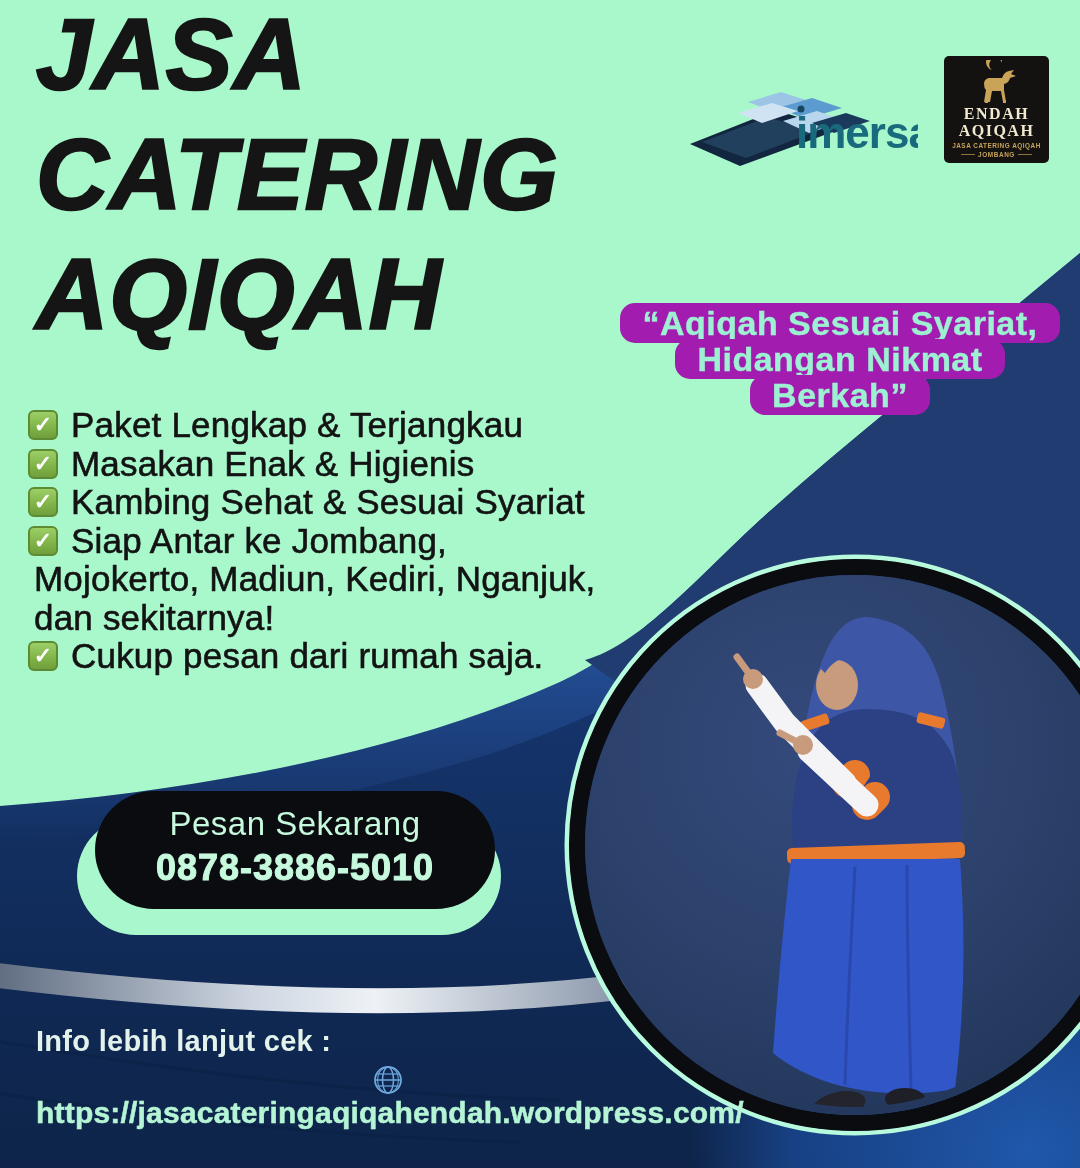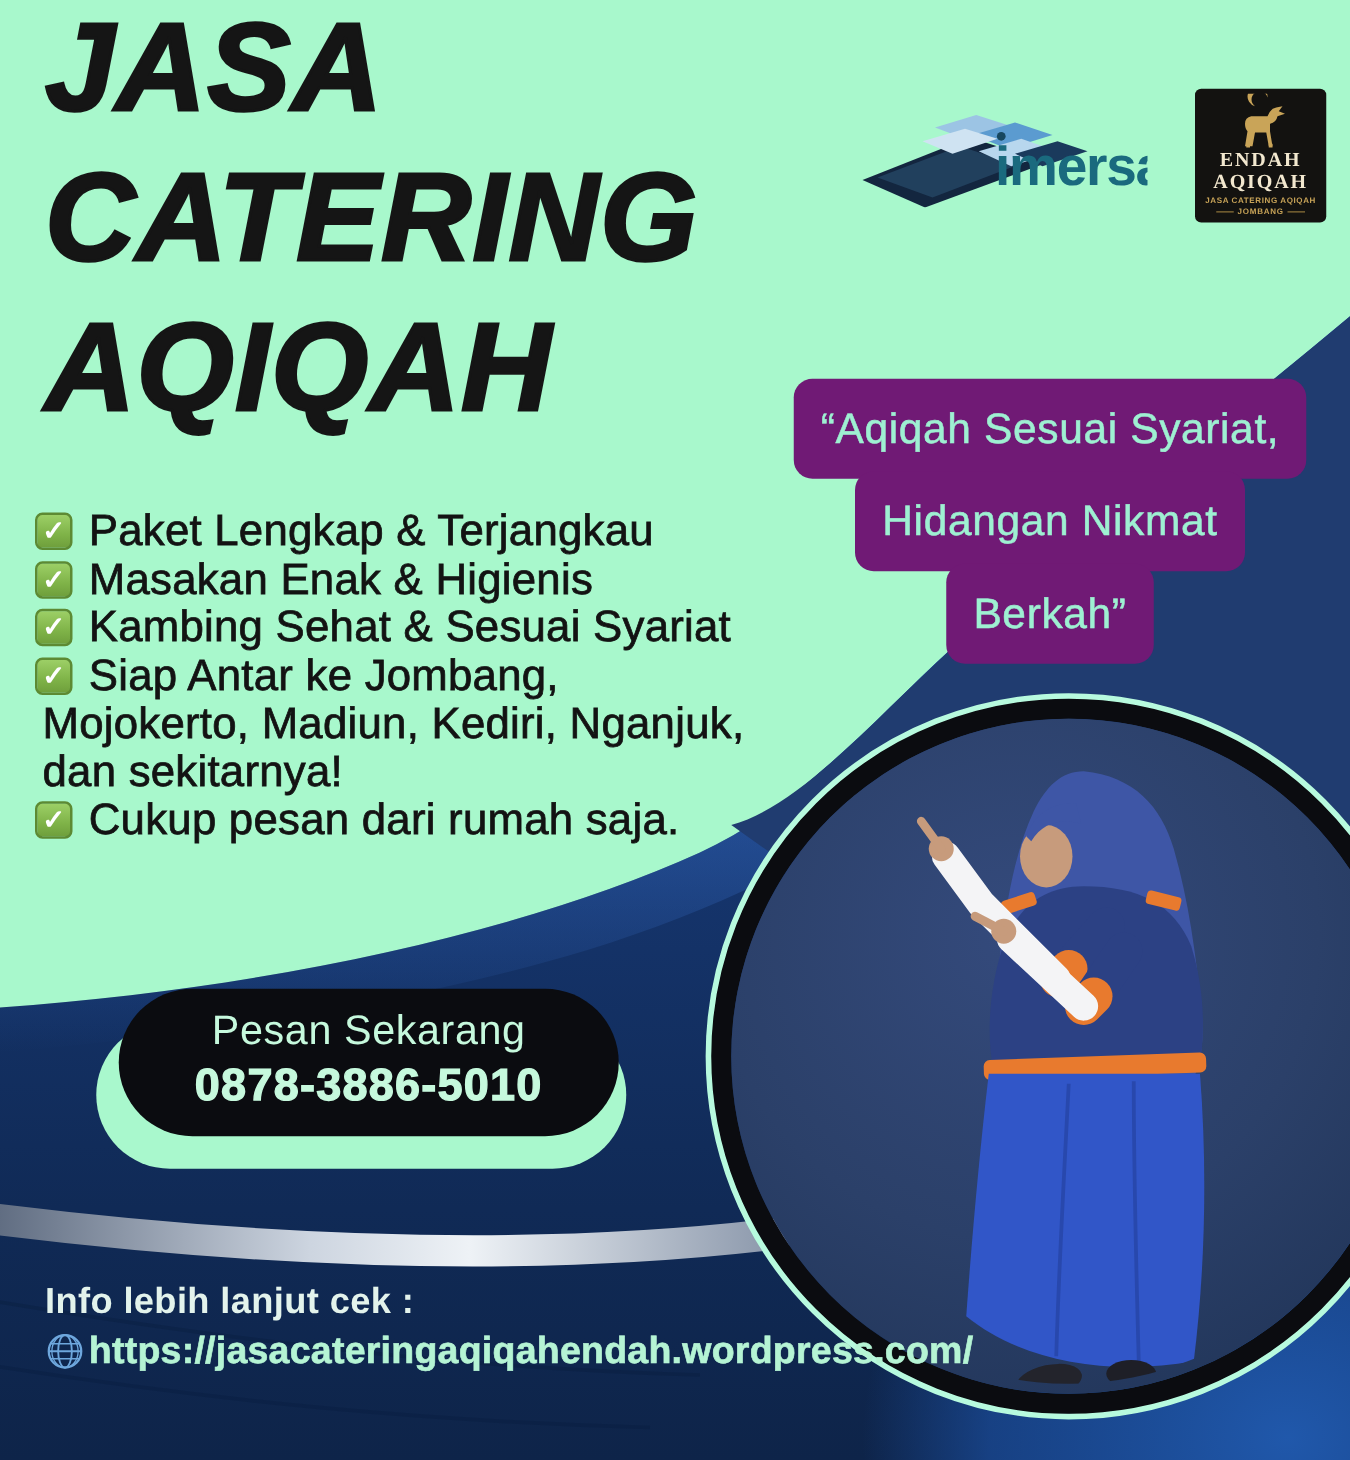--- a/index.html
+++ b/index.html
@@ -15,36 +15,36 @@
   .title-line{
     font-style:italic;font-weight:bold;font-size:100px;line-height:120px;
     letter-spacing:1px;-webkit-text-stroke:2.5px #151515;white-space:nowrap;
   }
 
   
   .imersa{position:absolute;left:688px;top:82px;width:230px;height:84px;}
 
   
   .badge{
-    position:absolute;left:944px;top:71px;width:105px;height:107px;
+    position:absolute;left:944px;top:56px;width:105px;height:107px;
     background:#131210;border-radius:5px;color:#f2e8cf;text-align:center;
-    display:flex;flex-direction:column;align-items:center;padding-top:4px;margin-left:12px;
+    display:flex;flex-direction:column;align-items:center;padding-top:4px;
   }
   .badge-mark{width:54px;height:46px;display:block;}
   .badge-line{font-family:"Liberation Serif",serif;font-weight:bold;font-size:16px;line-height:16.5px;letter-spacing:1.5px;}
   .badge-sub{font-size:6.4px;font-weight:bold;color:#c9a458;letter-spacing:.5px;margin-top:3px;}
   .badge-city{display:flex;align-items:center;gap:3px;font-size:6.4px;font-weight:bold;color:#c9a458;letter-spacing:.6px;margin-top:2px;}
   .badge-city i{display:block;width:14px;height:0;border-top:1px solid #8d7339;}
 
   
   .quote{position:absolute;left:598px;top:303px;width:484px;text-align:center;}
   .quote-line{
-    display:inline-block;background:#701a75;color:#9ef0d2;
-    font-weight:normal;font-size:34px;line-height:40px;letter-spacing:.5px;
-    padding:20px 22px;border-radius:15px;margin-bottom:-6px;white-space:nowrap;
+    display:inline-block;background:#a21caf;color:#9ef0d2;
+    font-weight:bold;font-size:34px;line-height:40px;letter-spacing:.5px;
+    padding:0 22px;border-radius:15px;margin-bottom:-6px;white-space:nowrap;
     -webkit-text-stroke:.4px #9ef0d2;
   }
 
   
   .checklist{position:absolute;left:28px;top:406px;color:#131313;}
   .check-row{display:flex;align-items:center;height:38.5px;}
   .check-icon{
     width:30px;height:30px;border-radius:6px;margin-right:13px;flex:0 0 auto;
     background:linear-gradient(180deg,#9ccf66 0%,#7fb348 60%,#6f9f3c 100%);
     border:2px solid #5d8a33;color:#fff;font-size:22px;font-weight:bold;
@@ -65,21 +65,21 @@
   }
   .cta-label{font-size:33px;line-height:36px;margin-top:15px;letter-spacing:.5px;}
   .cta-phone{font-size:36px;line-height:52px;font-weight:bold;letter-spacing:1px;-webkit-text-stroke:1px #c6f9dd;}
 
   
   .circle-wrap{position:absolute;left:555px;top:545px;width:600px;height:600px;}
 
   
   .footer{position:absolute;left:36px;top:1024px;color:#e3f3ec;}
   .footer-info{font-size:29px;line-height:34px;letter-spacing:.3px;font-weight:bold;}
-  .url-row{display:flex;align-items:center;margin-top:6px;}
+  .url-row{display:flex;align-items:center;margin-top:6px;flex-direction:column;}
   .globe{width:32px;height:32px;margin-right:3px;flex:0 0 auto;}
   .footer-url{font-size:30px;font-weight:bold;color:#b5f4d4;letter-spacing:.2px;-webkit-text-stroke:.5px #b5f4d4;}
 </style>
 </head>
 <body>
 
 <div class="poster">
 
   <svg class="bg" viewBox="0 0 1080 1168" aria-hidden="true">
     <defs>

